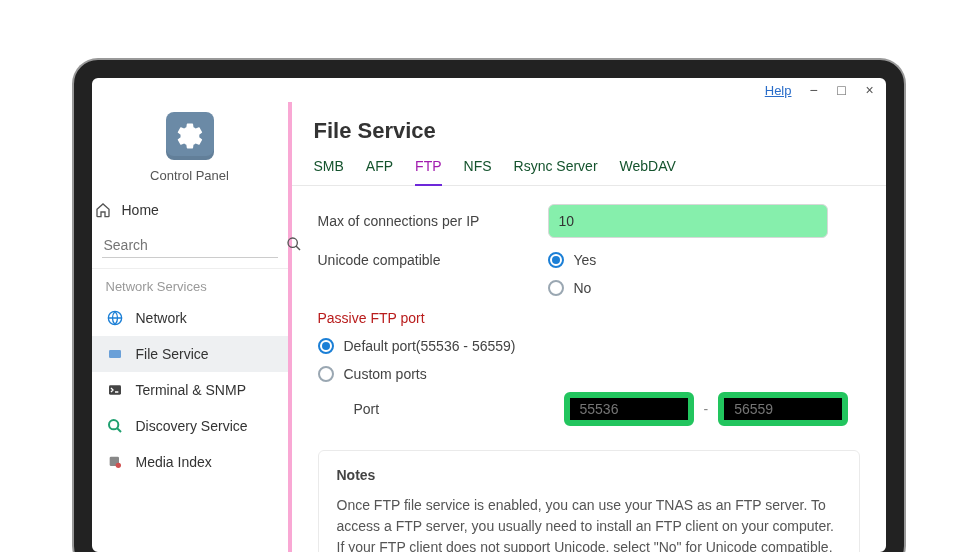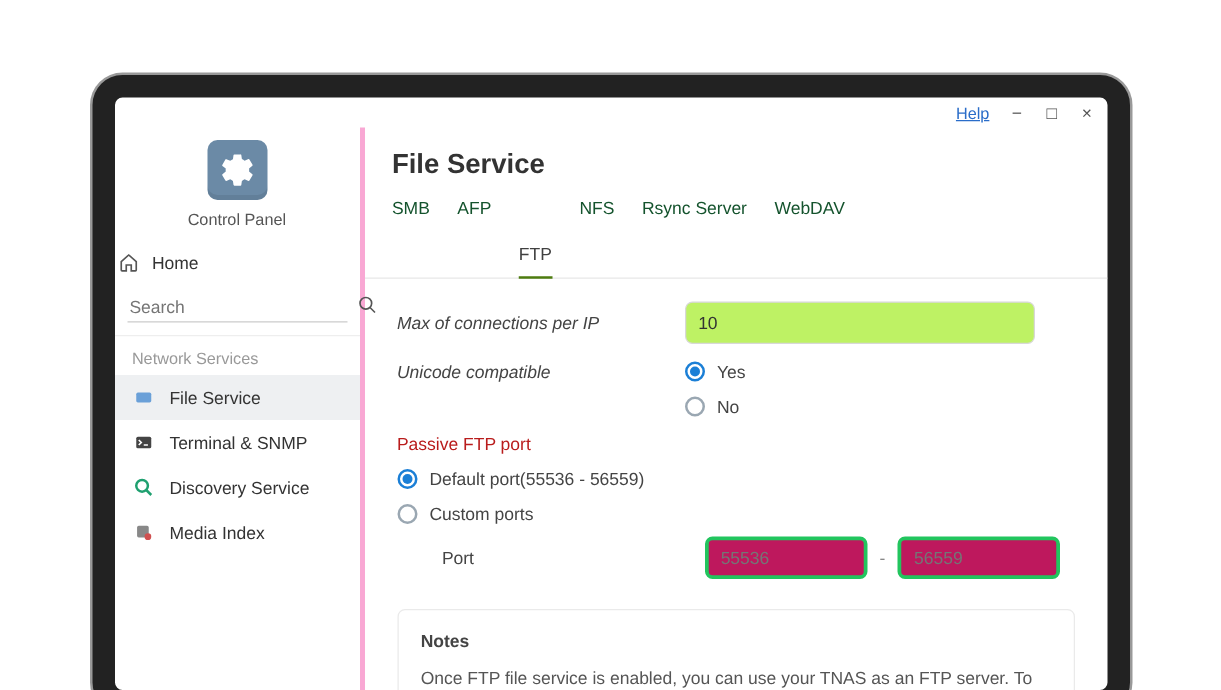--- a/index.html
+++ b/index.html
@@ -138,53 +138,51 @@
     padding: 14px 22px 0;
     border-bottom: 1px solid #e8e8e8;
     font-size: 14px;
   }
   .tab {
     padding-bottom: 10px;
     color: #14532d;
     cursor: pointer;
   }
   .tab.active {
-    color: #404040;
-    border-bottom: 2px solid #4d7c0f;
+    color: #a21caf;
+    border-bottom: 2px solid #6d28d9;
     margin-bottom: -1px;
-    margin-top: 37px;
   }
   .content {
     flex: 1;
     overflow: auto;
     padding: 18px 26px;
     font-size: 14px;
     color: #444;
   }
   .form-row {
     display: flex;
     align-items: center;
     gap: 20px;
     margin-bottom: 14px;
   }
   .form-row .label {
     width: 210px;
     flex-shrink: 0;
-    font-style: italic;
   }
   .text-input {
     flex: 1;
     max-width: 280px;
     height: 34px;
     border: 1px solid #d8d8d8;
     border-radius: 6px;
     padding: 0 10px;
     font-size: 14px;
     color: #333;
-    background: #bef264;
+    background: #86efac;
   }
   .radio-stack {
     display: flex;
     flex-direction: column;
     gap: 12px;
   }
   .radio-row {
     display: flex;
     align-items: center;
     gap: 10px;
@@ -213,26 +211,26 @@
   .port-row {
     display: flex;
     align-items: center;
     gap: 10px;
     margin-top: 10px;
   }
   .port-label { width: 200px; margin-left: 36px; }
   .port-input {
     width: 130px;
     height: 34px;
-    border: 3px solid #22c55e;
+    border: 6px solid #22c55e;
     border-radius: 6px;
     padding: 0 10px;
     font-size: 14px;
     color: #bbb;
-    background: #be185d;
+    background: #000000;
   }
   .dash { color: #888; }
   .notes-card {
     margin-top: 24px;
     border: 1px solid #eaeaea;
     border-radius: 6px;
     padding: 16px 18px;
   }
   .notes-title {
     font-weight: 700;
@@ -285,20 +283,29 @@
               <svg width="16" height="16" viewBox="0 0 24 24" fill="none" stroke="#555" stroke-width="2">
                 <circle cx="10" cy="10" r="7"></circle>
                   <line x1="21" y1="21" x2="15" y2="15"></line>
               </svg>
             </span>
           </div>
         </div>
 
         <div class="section-label">Network Services</div>
 
+        <div class="nav-item">
+          <span class="icon-slot">
+            <svg width="16" height="16" viewBox="0 0 24 24" fill="none" stroke="#1b7fd6" stroke-width="2">
+              <circle cx="12" cy="12" r="10"></circle>
+                <path d="M2 12h20M12 2a15 15 0 010 20M12 2a15 15 0 000 20"></path>
+            </svg>
+          </span>
+          <span>Network</span>
+        </div>
 
         <div class="nav-item active">
           <span class="icon-slot">
             <svg width="16" height="16" viewBox="0 0 24 24" fill="#1b7fd6">
               <rect x="3" y="6" width="18" height="12" rx="2" fill="#6aa0d8"></rect>
             </svg>
           </span>
           <span>File Service</span>
         </div>
 

